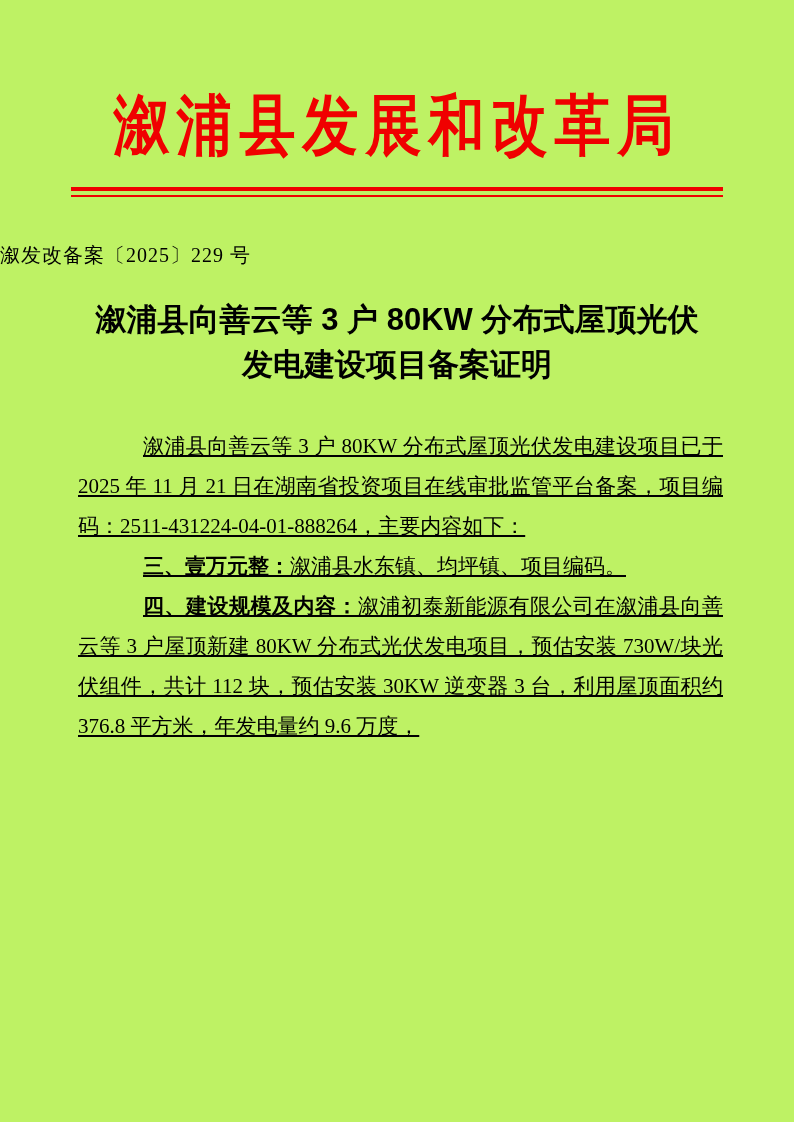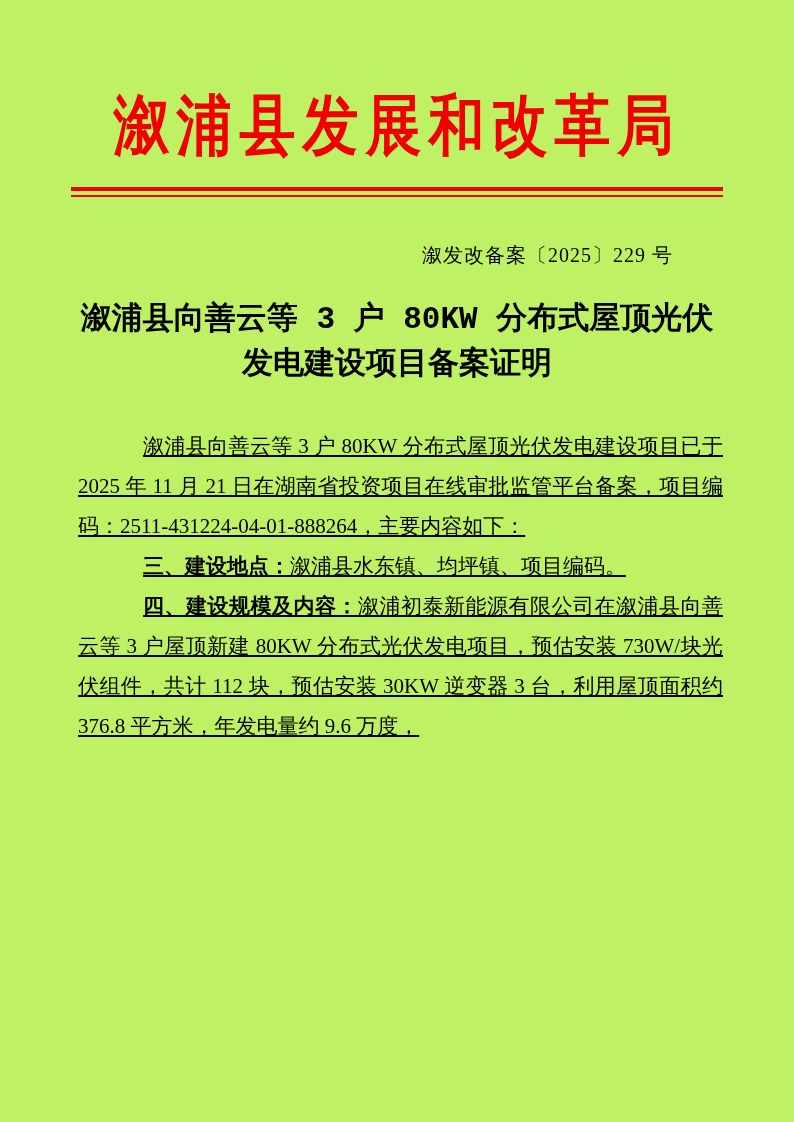--- a/index.html
+++ b/index.html
@@ -46,34 +46,34 @@
     border-top: 4px solid #f00000;
     border-bottom: 2px solid #f00000;
     box-sizing: border-box;
   }
   
   .ref-number {
     position: absolute;
     top: 242px;
     left: 0;
     right: 121px;
-    text-align: right;
+    text-align: left;
     font-size: 20px;
     letter-spacing: 1px;
     color: #000000;
   }
   
   .doc-title {
     position: absolute;
     top: 297px;
     left: 0;
     width: 100%;
     margin: 0;
     text-align: center;
-    font-family: Liberation Mono, monospace;
+    font-family: Liberation Sans, sans-serif;
     font-weight: 700;
     font-size: 31px;
     line-height: 45px;
     color: #000000;
   }
   .title-line {
     display: block;
   }
   
   .body-text {
@@ -113,19 +113,19 @@
     <span class="title-line">溆浦县向善云等 3 户 80KW 分布式屋顶光伏</span>
     <span class="title-line">发电建设项目备案证明</span>
   </h1>
 
   <div class="body-text">
 
     <p><span>溆浦县向善云等 3 户 80KW 分布式屋顶光伏发电建设项目已于 2025 年 11 月 21 日在湖南省投资项目在线审批监管平台备案，项目编码：2511-431224-04-01-888264，主要内容如下：</span></p>
 
 
 
-    <p><span class="sec-label">三、建设地点：</span><span>溆浦县水东镇、均坪镇、项目编码。</span></p>
+    <p><span class="sec-label">三、壹万元整：</span><span>溆浦县水东镇、均坪镇、项目编码。</span></p>
 
     <p><span class="sec-label">四、建设规模及内容：</span><span>溆浦初泰新能源有限公司在溆浦县向善云等 3 户屋顶新建 80KW 分布式光伏发电项目，预估安装 730W/块光伏组件，共计 112 块，预估安装 30KW 逆变器 3 台，利用屋顶面积约 376.8 平方米，年发电量约 9.6 万度，</span></p>
 
   </div>
 
 </div>
 
 </body></html>

